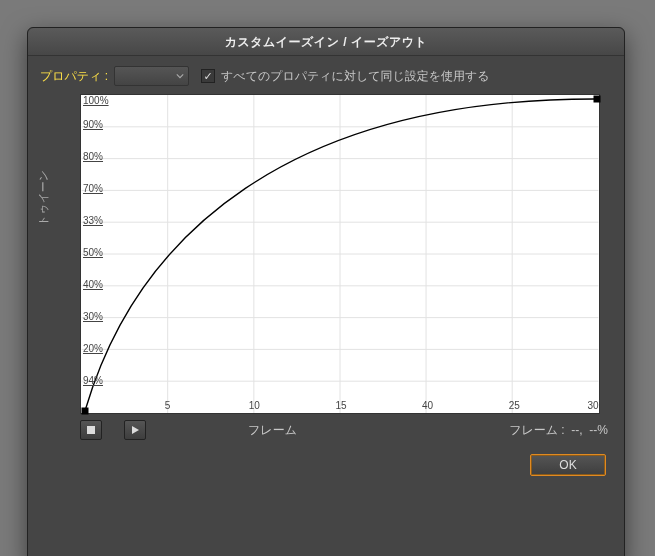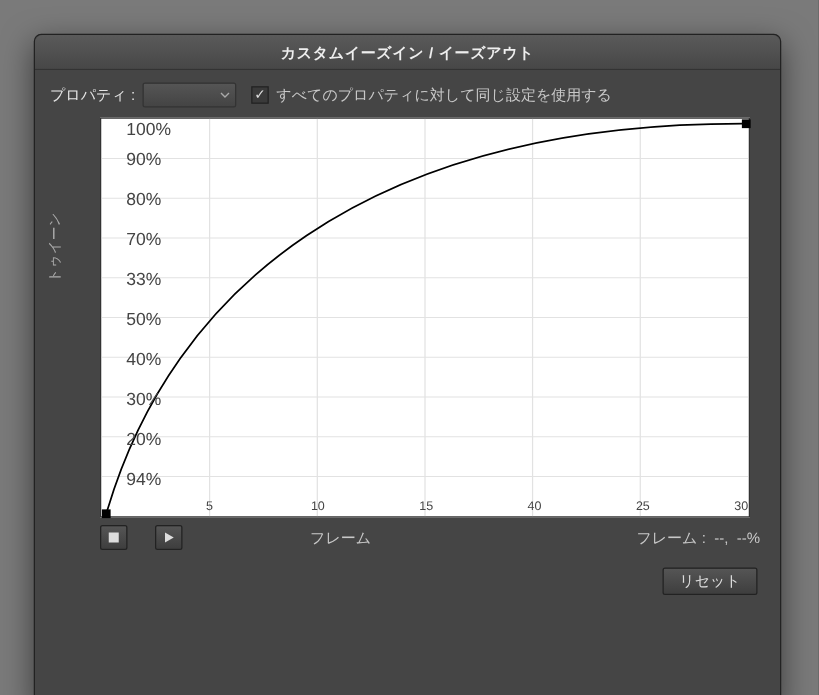--- a/index.html
+++ b/index.html
@@ -34,21 +34,21 @@
     color: #eee;
     font-weight: bold;
     letter-spacing: 0.5px;
   }
   .toprow {
     display: flex;
     align-items: center;
     gap: 6px;
     padding: 10px 12px 8px 12px;
   }
-  .proplabel { color: #e5e5e5; }
+  .proplabel { color: #fde047; }
   .dropdown {
     width: 75px; height: 20px;
     background: linear-gradient(#555,#444);
     border: 1px solid #333;
     border-radius: 2px;
     display: flex; align-items: center; justify-content: flex-end;
     padding-right: 4px;
     color: #888;
   }
   .dropdown svg { width: 8px; height: 8px; }
@@ -120,22 +120,22 @@
     text-align:center;
     line-height:20px;
     font-size:12px;
   }
   .btn.primary {
     border: 1px solid #e08a22;
     box-shadow: 0 0 0 1px #8a5a1a inset;
   }
 
   .ytick {
-    position:absolute; left:20px;
-    font-size:14px; color:#444;
+    position:absolute; left:2px;
+    font-size:10px; color:#444;text-decoration:underline;
   }
   .xtick {
     position:absolute; bottom:2px;
     font-size:10px; color:#444;
     transform: translateX(-50%);
   }
   .anchor {
     position:absolute; width:7px; height:7px;
     background:#000; transform: translate(-50%,-50%);
   }
@@ -215,15 +215,15 @@
     </div>
     <div class="xlabel-area">フレーム</div>
     <div class="framestatus">
       <span>フレーム :</span>
       &nbsp;<span>--</span>,
       &nbsp;<span>--%</span>
     </div>
   </div>
 
   <div class="buttons">
-    <div class="btn">リセット</div>
+    <div class="btn primary">OK</div>
   </div>
 </div>
 
 </body></html>

